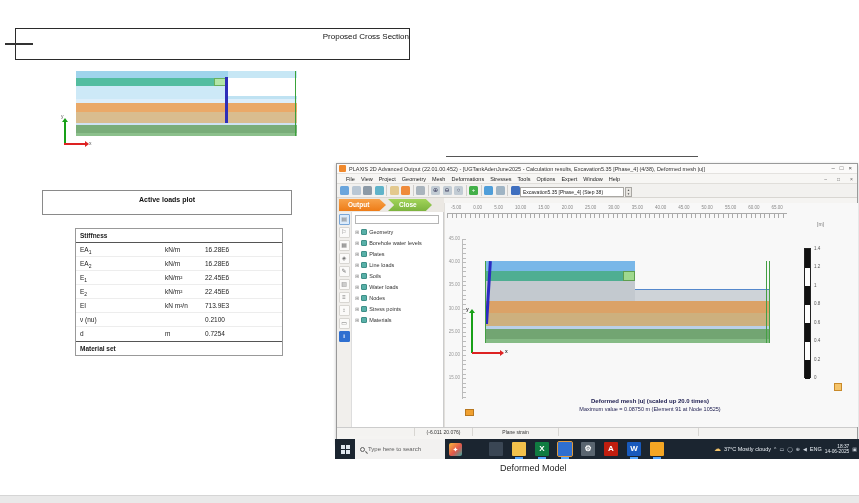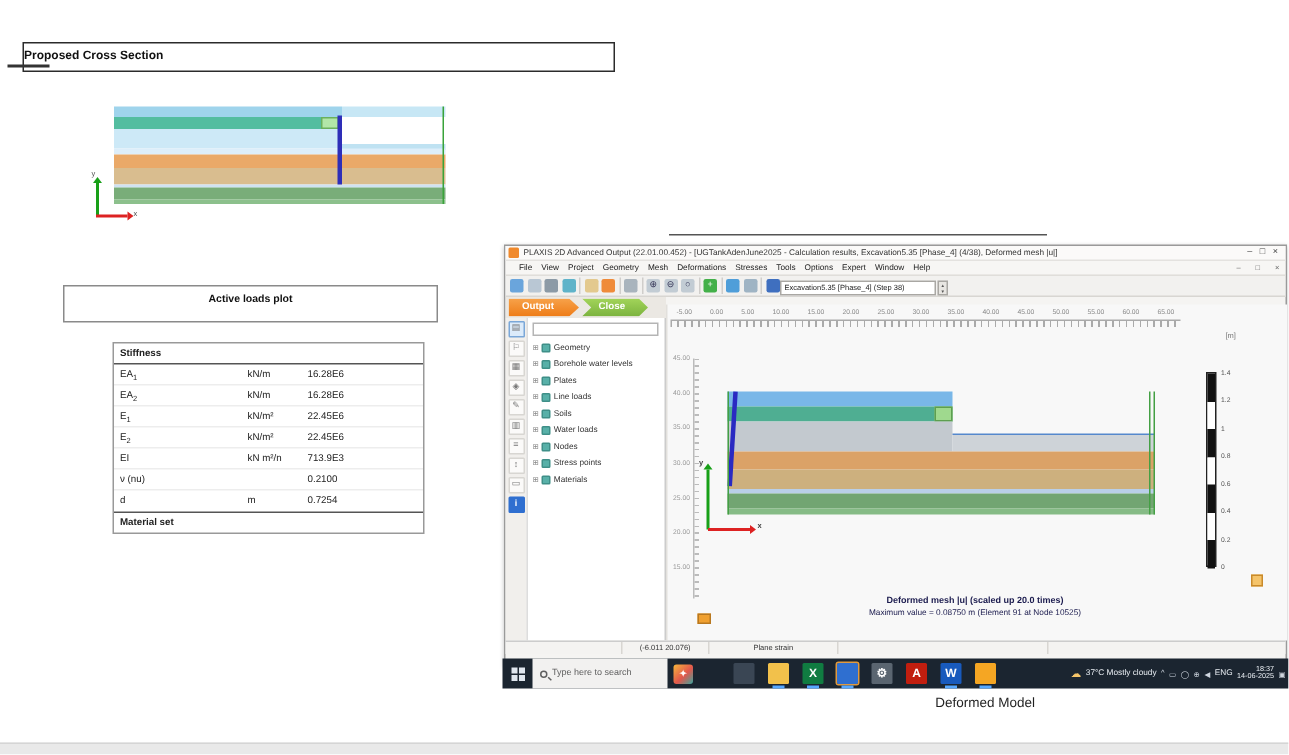--- a/index.html
+++ b/index.html
@@ -2,22 +2,22 @@
 <html><head>
 <meta charset="utf-8">
 <style>
   * { margin:0; padding:0; box-sizing:border-box; }
   html,body { width:859px; height:503px; background:#fff; overflow:hidden;
     font-family:"Liberation Sans", sans-serif; }
   .abs { position:absolute; }
   body { position:relative; }
 
   
-  #cs-title-box { left:15px; top:28px; width:395px; height:20px; border:1px solid #2b2b2b;
-    font-size:8px; font-weight:bold; color:#111; text-align:left; line-height:15px; }
+  #cs-title-box { left:15px; top:28px; width:395px; height:32px; border:1px solid #2b2b2b;
+    font-size:8px; font-weight:normal; color:#111; text-align:right; line-height:15px; }
   #cs-title-underline { left:5px; top:43px; width:28px; height:2px; background:#333; }
 
   
   #fig1 { left:62px; top:66px; width:245px; height:85px; }
   #fig1 .layer { position:absolute; }
   .hatchb { background-image:repeating-linear-gradient(90deg, rgba(30,90,150,.35) 0 1px, transparent 1px 4px); }
   .hatchg { background-image:repeating-linear-gradient(90deg, rgba(20,90,20,.35) 0 1px, transparent 1px 4px); }
   .fig-axis-label { position:absolute; font-size:5px; color:#555; }
   .arrow-up::before { content:""; position:absolute; top:-4px; left:-2px;
     border:3px solid transparent; border-bottom:4px solid #18a018; border-top:none; }
@@ -143,21 +143,21 @@
   #tb-apps { display:flex; gap:9px; margin-left:27px; }
   .tb-app { width:14px; height:14px; position:relative; border-radius:1px; font-size:8px;
     font-weight:bold; color:#fff; text-align:center; line-height:14px; }
   .tb-app .uline { position:absolute; left:3px; bottom:-2.5px; width:8px; height:1.5px; background:#57a8ff; }
   .tb-app.hl { outline:1.5px solid #e09a3f; background-color:rgba(235,165,70,.3); }
   #tray { margin-left:auto; display:flex; align-items:center; gap:3px; padding-right:2px; }
   #tray .txt { font-size:5.5px; color:#e8edf2; white-space:nowrap; }
   #tray .g { font-size:5px; color:#cfd6df; }
   #clock { text-align:right; font-size:4.8px; line-height:5.5px; color:#e8edf2; }
 
-  #deformed-caption { left:500px; top:463px; width:190px; text-align:right; font-size:9px; color:#1f1f1f; }
+  #deformed-caption { left:500px; top:463px; width:190px; text-align:left; font-size:9px; color:#1f1f1f; }
   #bottom-strip { left:0; top:495px; width:859px; height:8px; background:#e9e9e9; border-top:1px solid #d5d5d5; }
   #top-line { left:446px; top:156px; width:252px; height:1px; background:#555; }
 </style>
 </head>
 <body>
 
 <div class="abs" id="top-line"></div>
 <div class="abs" id="cs-title-box">Proposed Cross Section</div>
 <div class="abs" id="cs-title-underline"></div>
 

